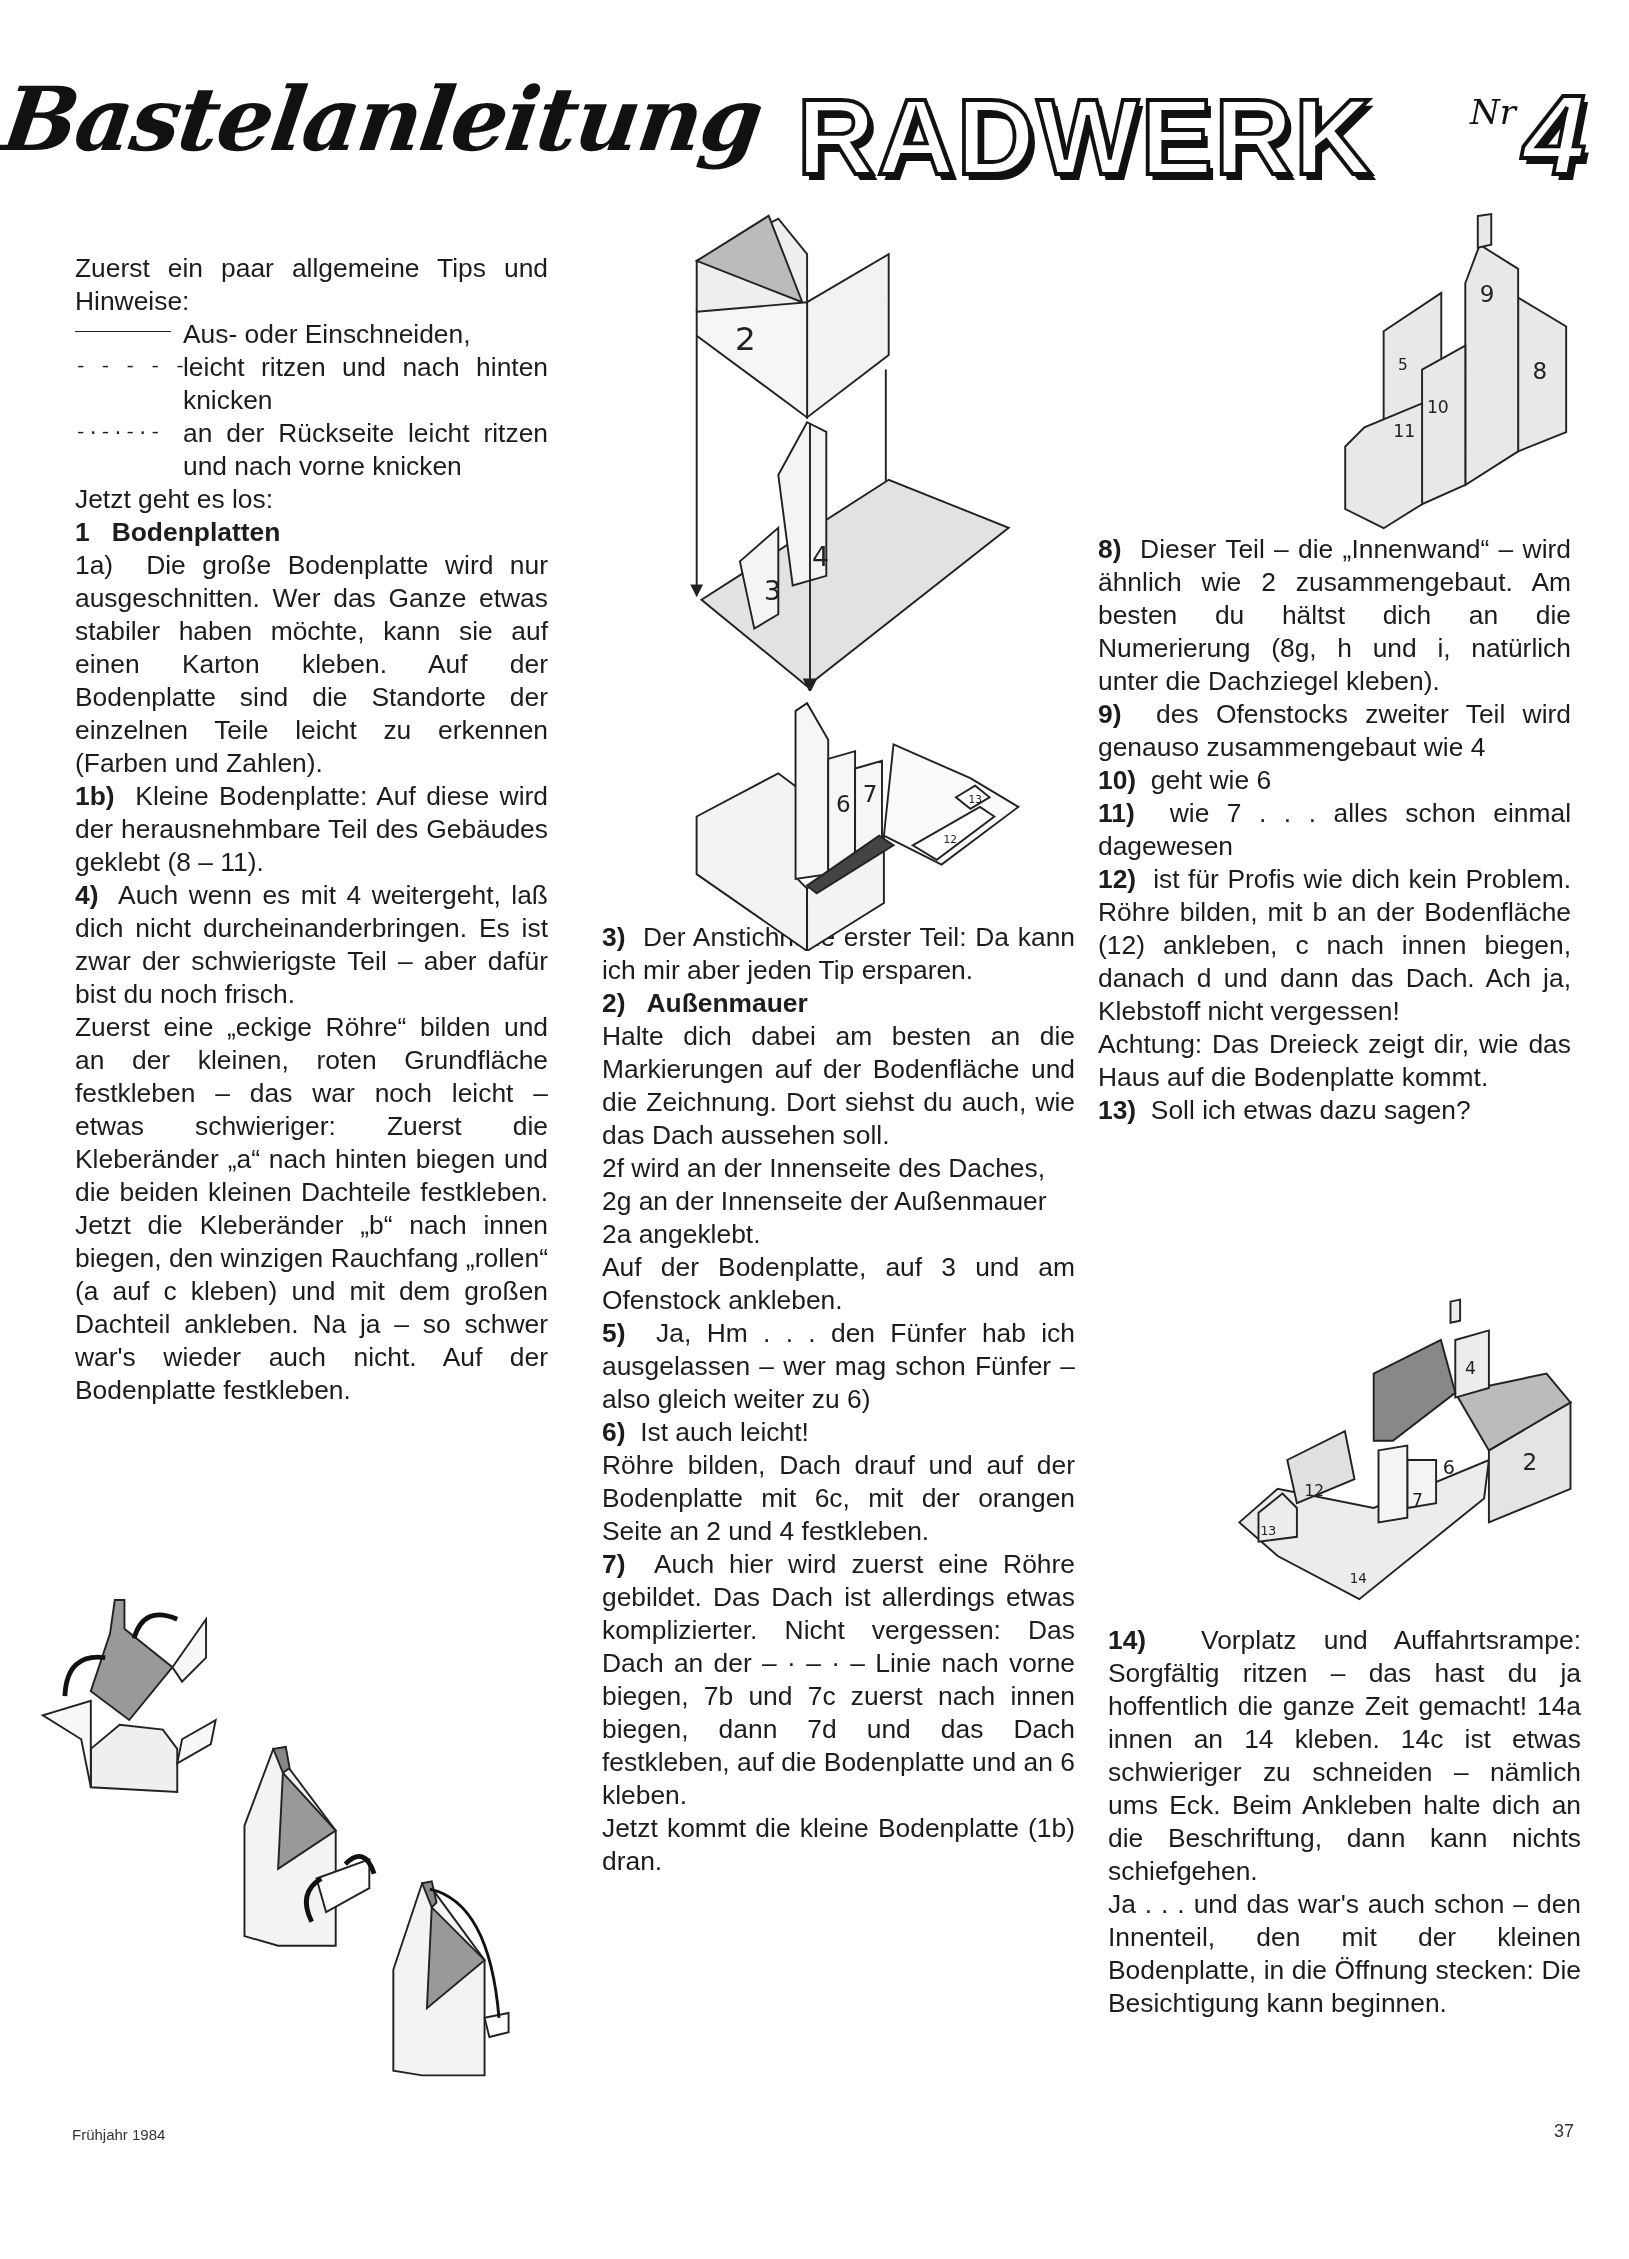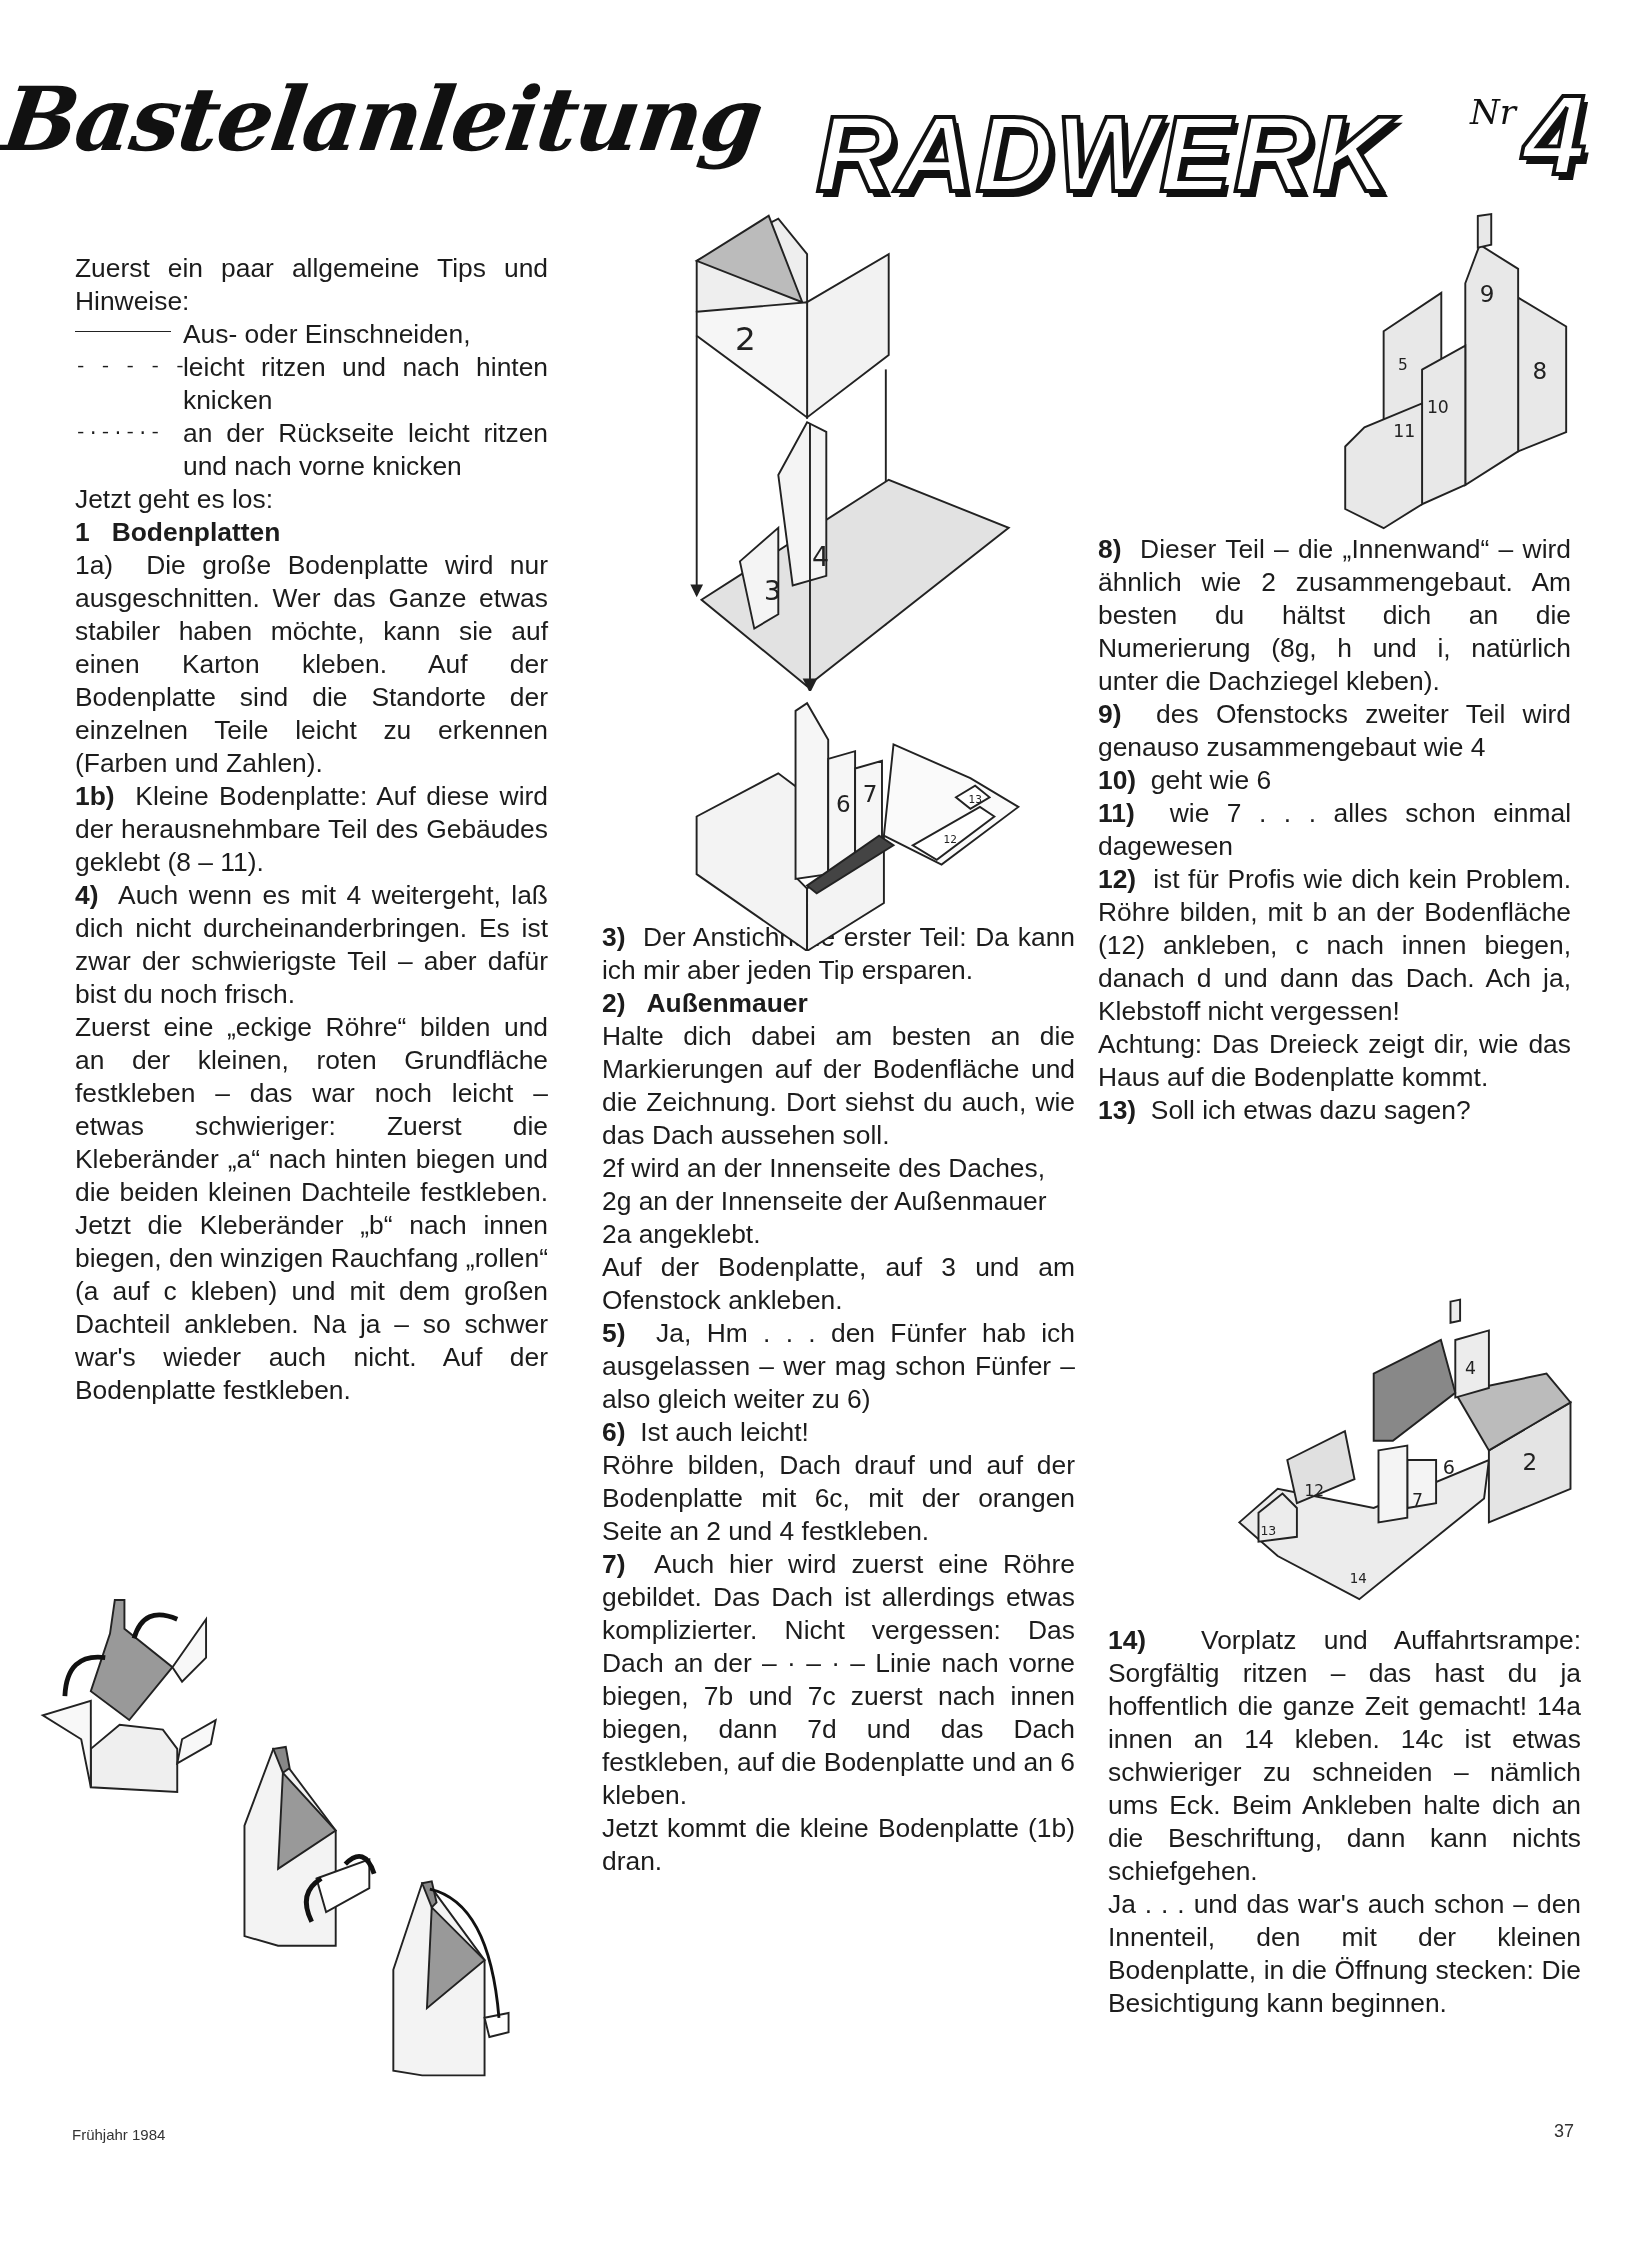--- a/index.html
+++ b/index.html
@@ -1,23 +1,23 @@
 <!DOCTYPE html>
 <html><head>
 <meta charset="utf-8">
 <style>
   html, body { margin: 0; padding: 0; background: #fff; }
   body { width: 1629px; height: 2260px; position: relative; overflow: hidden; color: #1c1c1c;
          font-family: "Liberation Sans", "DejaVu Sans", sans-serif; }
   .title-script { position: absolute; left: 3.8px; top: 67px; font-family: "DejaVu Serif", serif;
          font-style: italic; font-weight: bold; font-size: 88px; letter-spacing: -1.9px; color: #111;
          transform: skewX(-8deg); white-space: nowrap; }
-  .title-block { position: absolute; left: 797px; top: 100px; font-family: "Liberation Sans", sans-serif;
-         font-weight: bold; font-style: italic; font-size: 108px; letter-spacing: 1.9px; color: #fff;
-         -webkit-text-stroke: 3.8px #111; text-shadow: 4.8px 5.8px 0 #111; white-space: nowrap; line-height: 1; margin-left: 19px; }
+  .title-block { position: absolute; left: 797px; top: 83px; font-family: "Liberation Sans", sans-serif;
+         font-weight: bold; font-size: 108px; letter-spacing: 1.9px; color: #fff;
+         -webkit-text-stroke: 3.8px #111; text-shadow: 4.8px 5.8px 0 #111; white-space: nowrap; line-height: 1; }
   .title-nr { position: absolute; left: 1470px; top: 92px; font-family: "DejaVu Serif", serif; font-style: italic;
          font-size: 34px; color: #111; }
   .title-num { position: absolute; left: 1523px; top: 79px; font-family: "Liberation Sans", sans-serif;
          font-weight: bold; font-style: italic; font-size: 113px; color: #fff; -webkit-text-stroke: 3.8px #111;
          text-shadow: 4.8px 5.8px 0 #111; line-height: 1; }
   .col { position: absolute; font-size: 26.4px; line-height: 33px; text-align: justify; }
   .col p { margin: 0; }
   .col b { font-weight: bold; }
   .legend-row { display: flex; }
   .legend-sym { width: 108px; flex: none; font-family: "Liberation Mono", monospace; font-size: 19px; letter-spacing: 1px; white-space: nowrap; overflow: hidden; }

